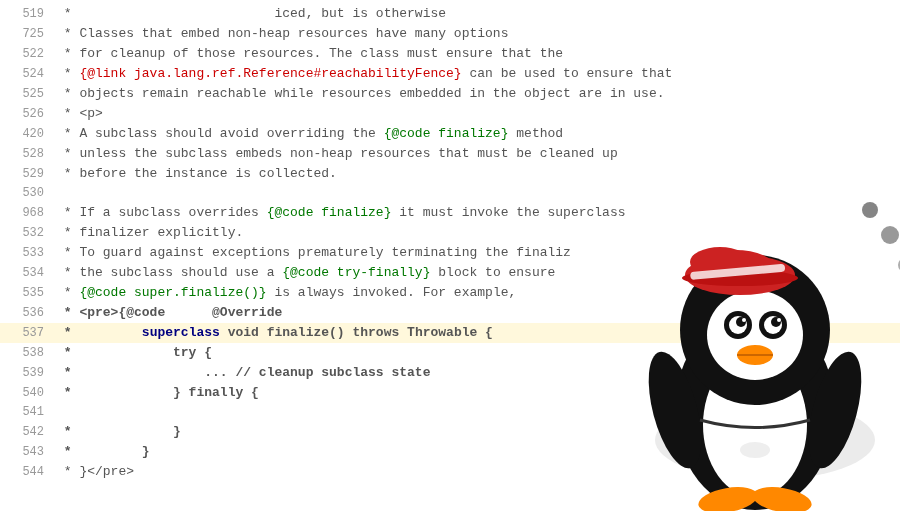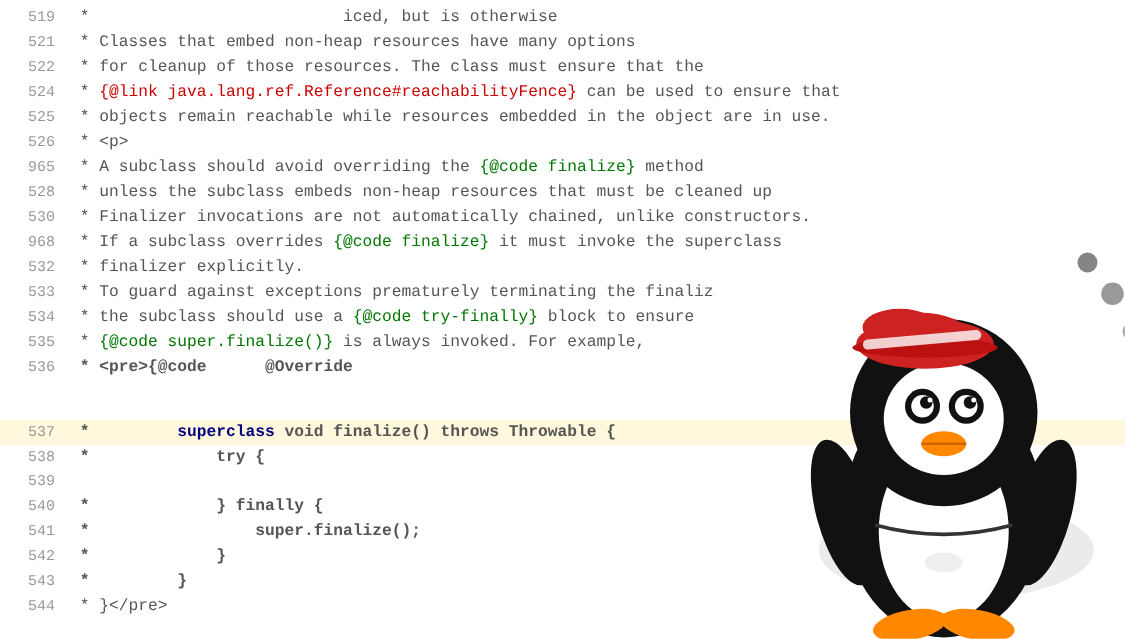--- a/index.html
+++ b/index.html
@@ -42,21 +42,20 @@
       color: #000000;
       white-space: pre;
     }
 
     .kw-red { color: #cc0000; font-weight: bold; }
     .kw-at { color: #cc0000; }
     .comment-gray { color: #555555; }
     .code-inline { color: #007700; }
     .highlight-line {
       background: #fff8dc;
-      margin-top: 32px;
     }
     .bold-line {
       font-weight: bold;
     }
 
     
     .mascot {
       position: absolute;
       right: -20px;
       top: 180px;
@@ -71,21 +70,21 @@
 
 <div class="code-container">
 
   <div class="line">
     <span class="line-number">519</span>
     <span class="line-content comment-gray"> *                          iced, but is otherwise</span>
   </div>
 
 
   <div class="line">
-    <span class="line-number">521</span>
+    <span class="line-number">725</span>
     <span class="line-content comment-gray"> * Classes that embed non-heap resources have many options</span>
   </div>
 
   <div class="line">
     <span class="line-number">522</span>
     <span class="line-content comment-gray"> * for cleanup of those resources. The class must ensure that the</span>
   </div>
 
 
   <div class="line">
@@ -97,33 +96,36 @@
     <span class="line-number">525</span>
     <span class="line-content comment-gray"> * objects remain reachable while resources embedded in the object are in use.</span>
   </div>
 
   <div class="line">
     <span class="line-number">526</span>
     <span class="line-content comment-gray"> * &lt;p&gt;</span>
   </div>
 
   <div class="line">
-    <span class="line-number">965</span>
+    <span class="line-number">420</span>
     <span class="line-content comment-gray"> * A subclass should avoid overriding the <span class="code-inline">{@code finalize}</span> method</span>
   </div>
 
   <div class="line">
     <span class="line-number">528</span>
     <span class="line-content comment-gray"> * unless the subclass embeds non-heap resources that must be cleaned up</span>
   </div>
 
+  <div class="line">
+    <span class="line-number">529</span>
+    <span class="line-content comment-gray"> * before the instance is collected.</span>
+  </div>
 
   <div class="line">
     <span class="line-number">530</span>
-    <span class="line-content comment-gray"> * Finalizer invocations are not automatically chained, unlike constructors.</span>
   </div>
 
   <div class="line">
     <span class="line-number">968</span>
     <span class="line-content comment-gray"> * If a subclass overrides <span class="code-inline">{@code finalize}</span> it must invoke the superclass</span>
   </div>
 
   <div class="line">
     <span class="line-number">532</span>
     <span class="line-content comment-gray"> * finalizer explicitly.</span>
@@ -154,30 +156,30 @@
     <span class="line-content comment-gray bold-line"> *         <span style="color:#000080;font-weight:bold;">superclass</span> void finalize() throws Throwable {</span>
   </div>
 
   <div class="line">
     <span class="line-number">538</span>
     <span class="line-content comment-gray bold-line"> *             try {</span>
   </div>
 
   <div class="line">
     <span class="line-number">539</span>
+    <span class="line-content comment-gray bold-line"> *                 ... // cleanup subclass state</span>
   </div>
 
   <div class="line">
     <span class="line-number">540</span>
     <span class="line-content comment-gray bold-line"> *             } finally {</span>
   </div>
 
   <div class="line">
     <span class="line-number">541</span>
-    <span class="line-content comment-gray bold-line"> *                 super.finalize();</span>
   </div>
 
   <div class="line">
     <span class="line-number">542</span>
     <span class="line-content comment-gray bold-line"> *             }</span>
   </div>
 
   <div class="line">
     <span class="line-number">543</span>
     <span class="line-content comment-gray bold-line"> *         }</span>

